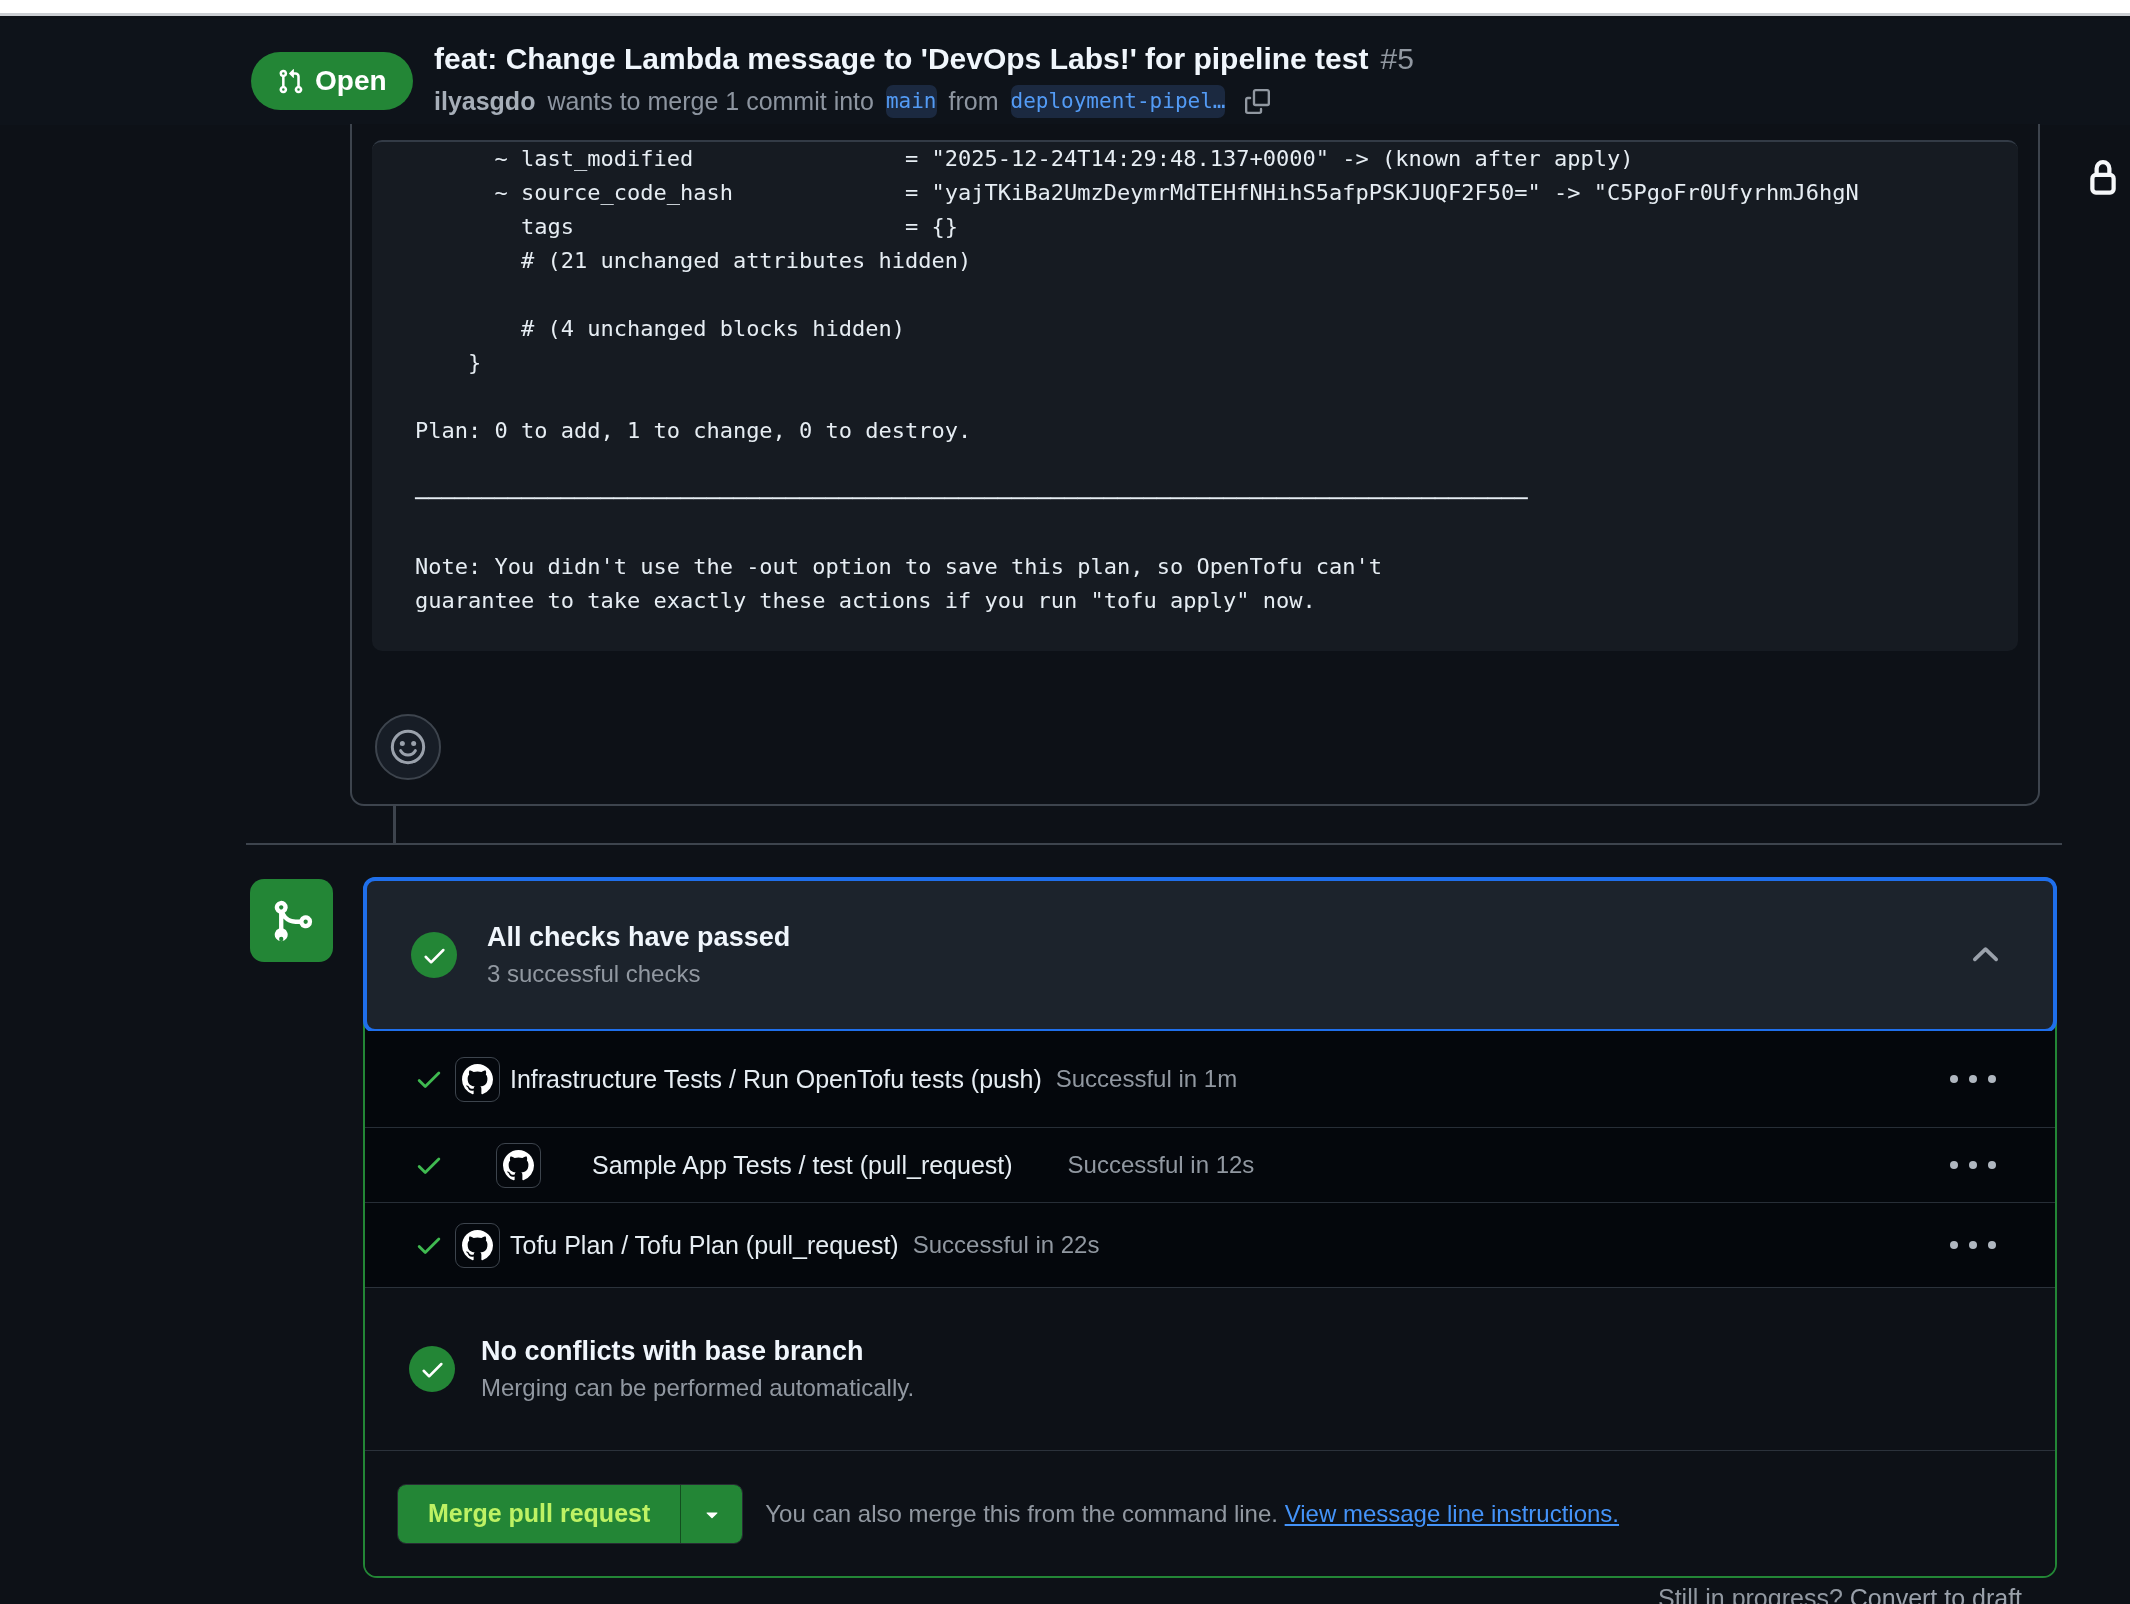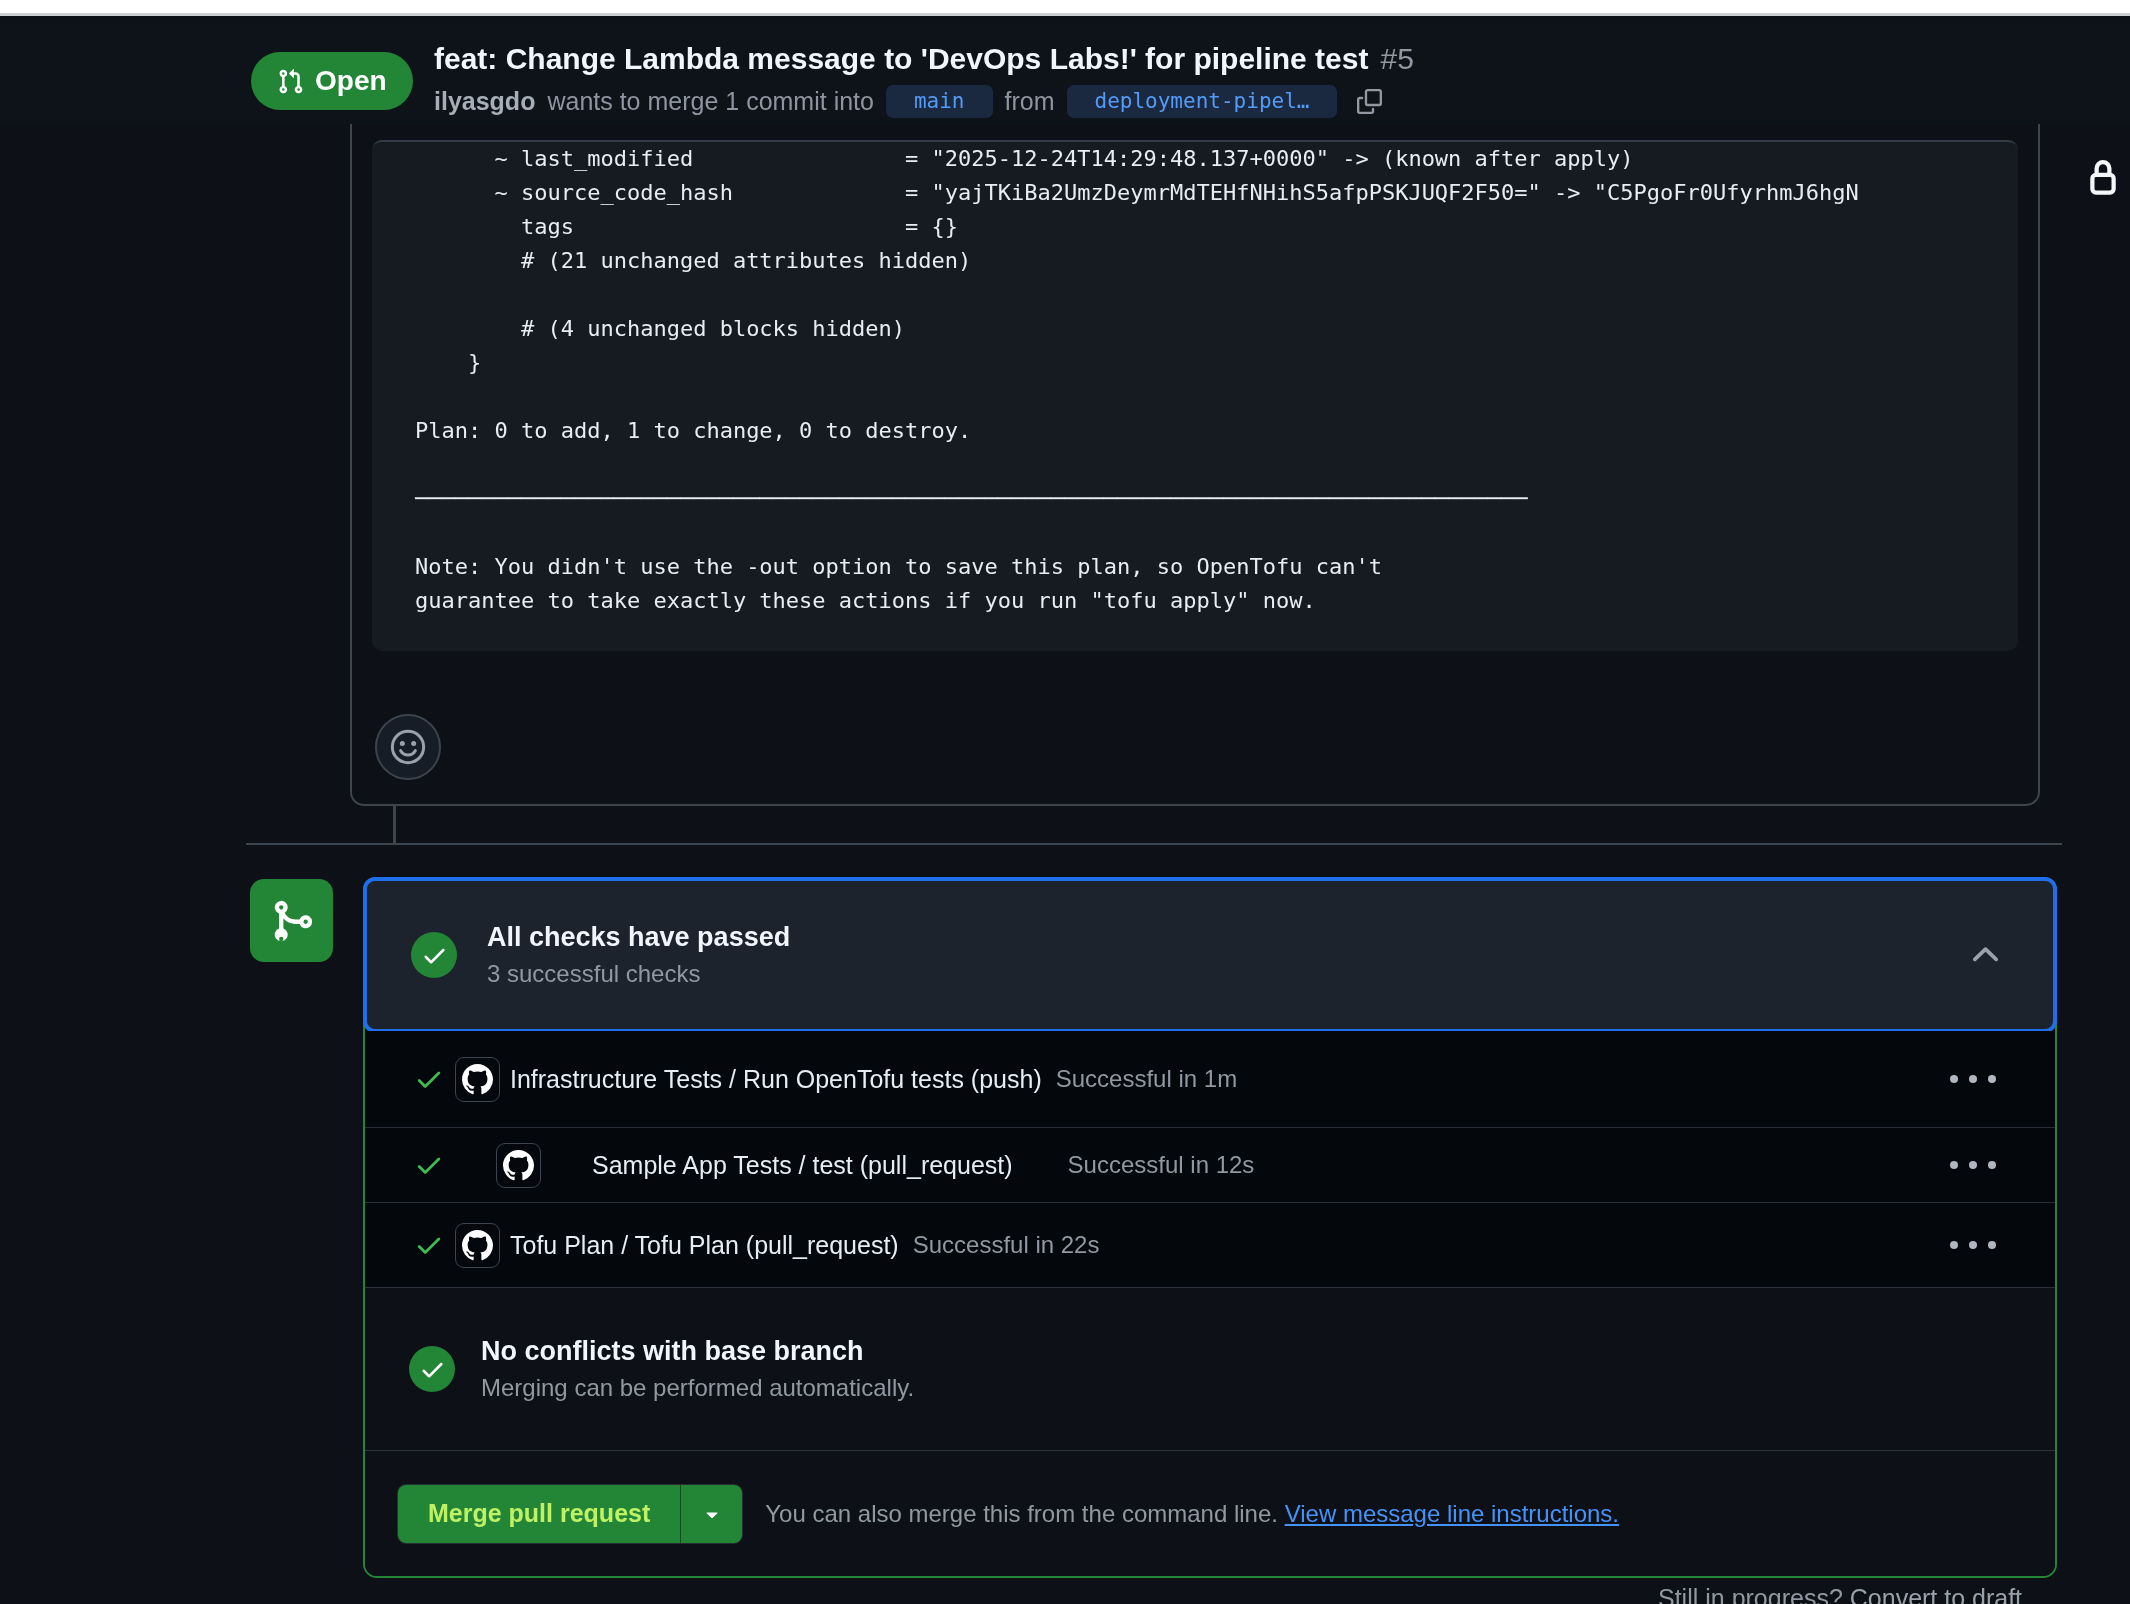--- a/index.html
+++ b/index.html
@@ -26,21 +26,21 @@
   #pr-title { position:absolute; left:434px; top:23px; line-height:34px; font-size:30px; font-weight:700; color:#f0f6fc; white-space:nowrap; }
   #pr-number { color:#9198a1; font-weight:400; margin-left:12px; }
   #pr-subtitle {
     position:absolute; left:434px; top:62px; height:40px;
     display:flex; align-items:center; gap:12px;
     font-size:25px; color:#8d95a0; white-space:nowrap;
   }
   .author { font-weight:700; color:#a6aeb8; }
   .branch-chip {
     font-family:"DejaVu Sans Mono", monospace; font-size:21px; color:#539bf5;
-    background:#1b2940; border-radius:7px; padding:6px 28px; line-height:1;
+    background:#1b2940; border-radius:7px; padding:6px 0; line-height:1;
     display:inline-flex; align-items:center;
   }
   .copy-btn { display:inline-flex; margin-left:8px; background:none; border:none; cursor:pointer; }
 
   
   #lock { left:2086px; top:156px; }
 
   
   #comment-box {
     left:350px; top:124px; width:1690px; height:682px;

